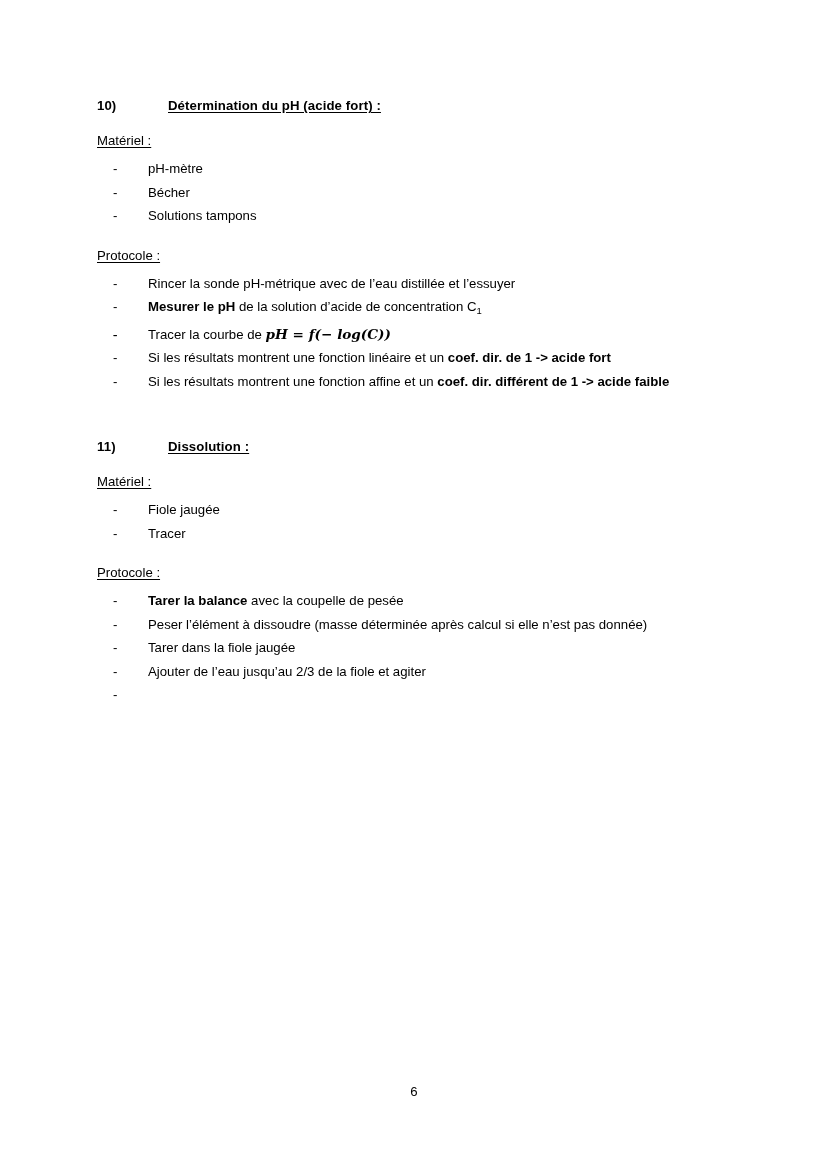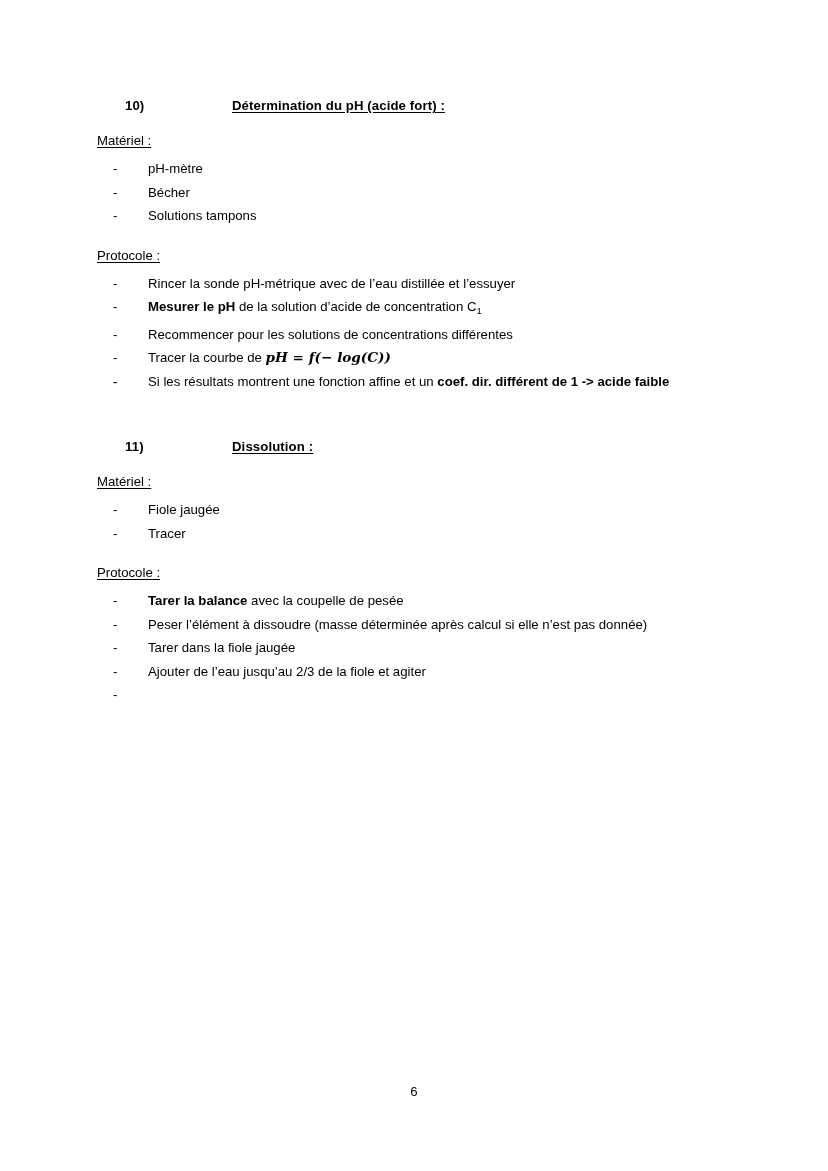--- a/index.html
+++ b/index.html
@@ -30,23 +30,21 @@
     top: 98px;
     width: 650px;
   }
 
   
   .heading {
     display: flex;
     align-items: baseline;
     font-size: 13.2px;
     font-weight: bold;
-    margin-left: 28px;
     letter-spacing: 0.1px;
-    gap: 36px;
   }
   .heading .num {
     width: 26px;
     flex: 0 0 26px;
   }
   .heading .htext {
     text-decoration: underline;
     text-underline-offset: 2px;
     padding-left: 45px;
   }
@@ -114,23 +112,23 @@
       <ul class="dashlist">
         <li><span class="dash">-</span><span>pH-mètre</span></li>
         <li><span class="dash">-</span><span>Bécher</span></li>
         <li><span class="dash">-</span><span>Solutions tampons</span></li>
       </ul>
 
       <div class="sublabel">Protocole :</div>
       <ul class="dashlist">
         <li><span class="dash">-</span><span class="rich">Rincer la sonde pH-métrique avec de l’eau distillée et l’essuyer</span></li>
         <li><span class="dash">-</span><span class="rich"><b>Mesurer le pH</b> de la solution d’acide de concentration C<span class="sub">1</span></span></li>
-        <li><span class="dash">-</span><span class="rich">Recommencer pour les solutions de concentrations différentes</span></li>
+        <li><span class="dash">-</span></li>
         <li><span class="dash">-</span><span class="rich">Tracer la courbe de <span class="math">pH = f(− log(C))</span></span></li>
-        <li><span class="dash">-</span></li>
+        <li><span class="dash">-</span><span class="rich">Si les résultats montrent une fonction linéaire et un <b>coef. dir. de 1 -&gt; acide fort</b></span></li>
         <li><span class="dash">-</span><span class="rich">Si les résultats montrent une fonction affine et un <b>coef. dir. différent de 1 -&gt; acide faible</b></span></li>
       </ul>
     </div>
 
     <div class="gap-section"></div>
 
     <div>
       <div class="heading">
         <span class="num">11)</span>
         <span class="htext">Dissolution :</span>

